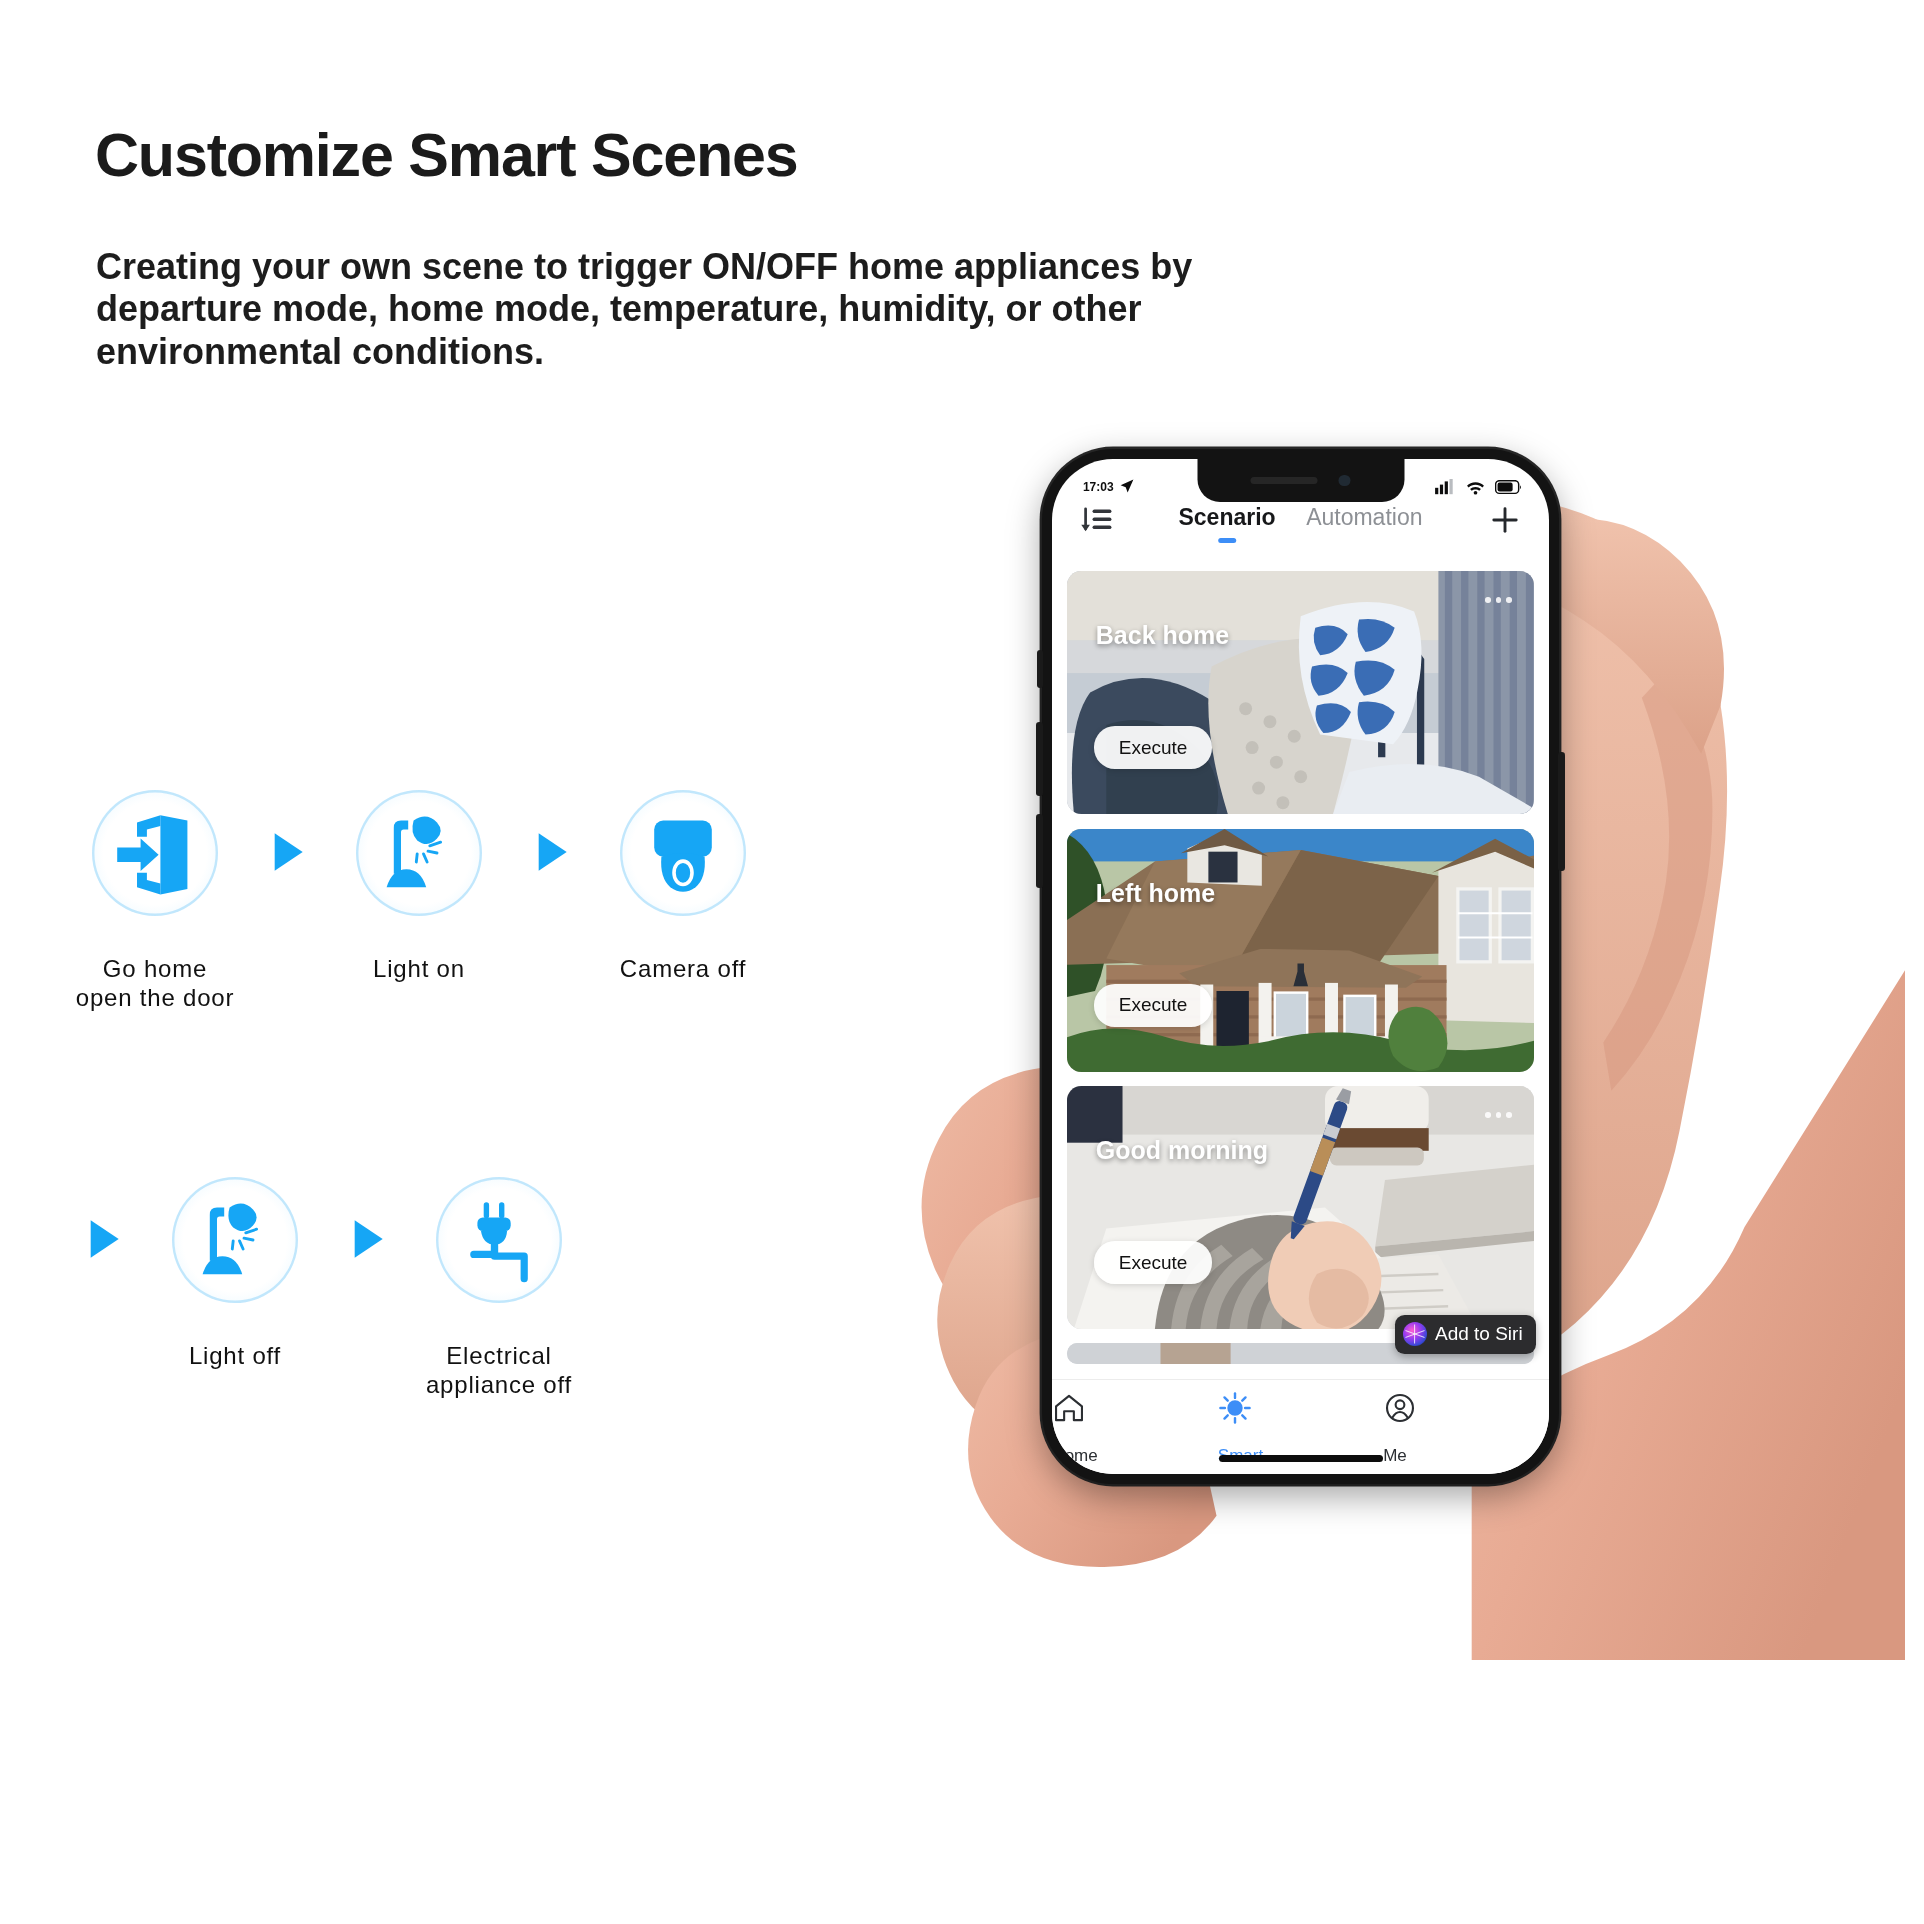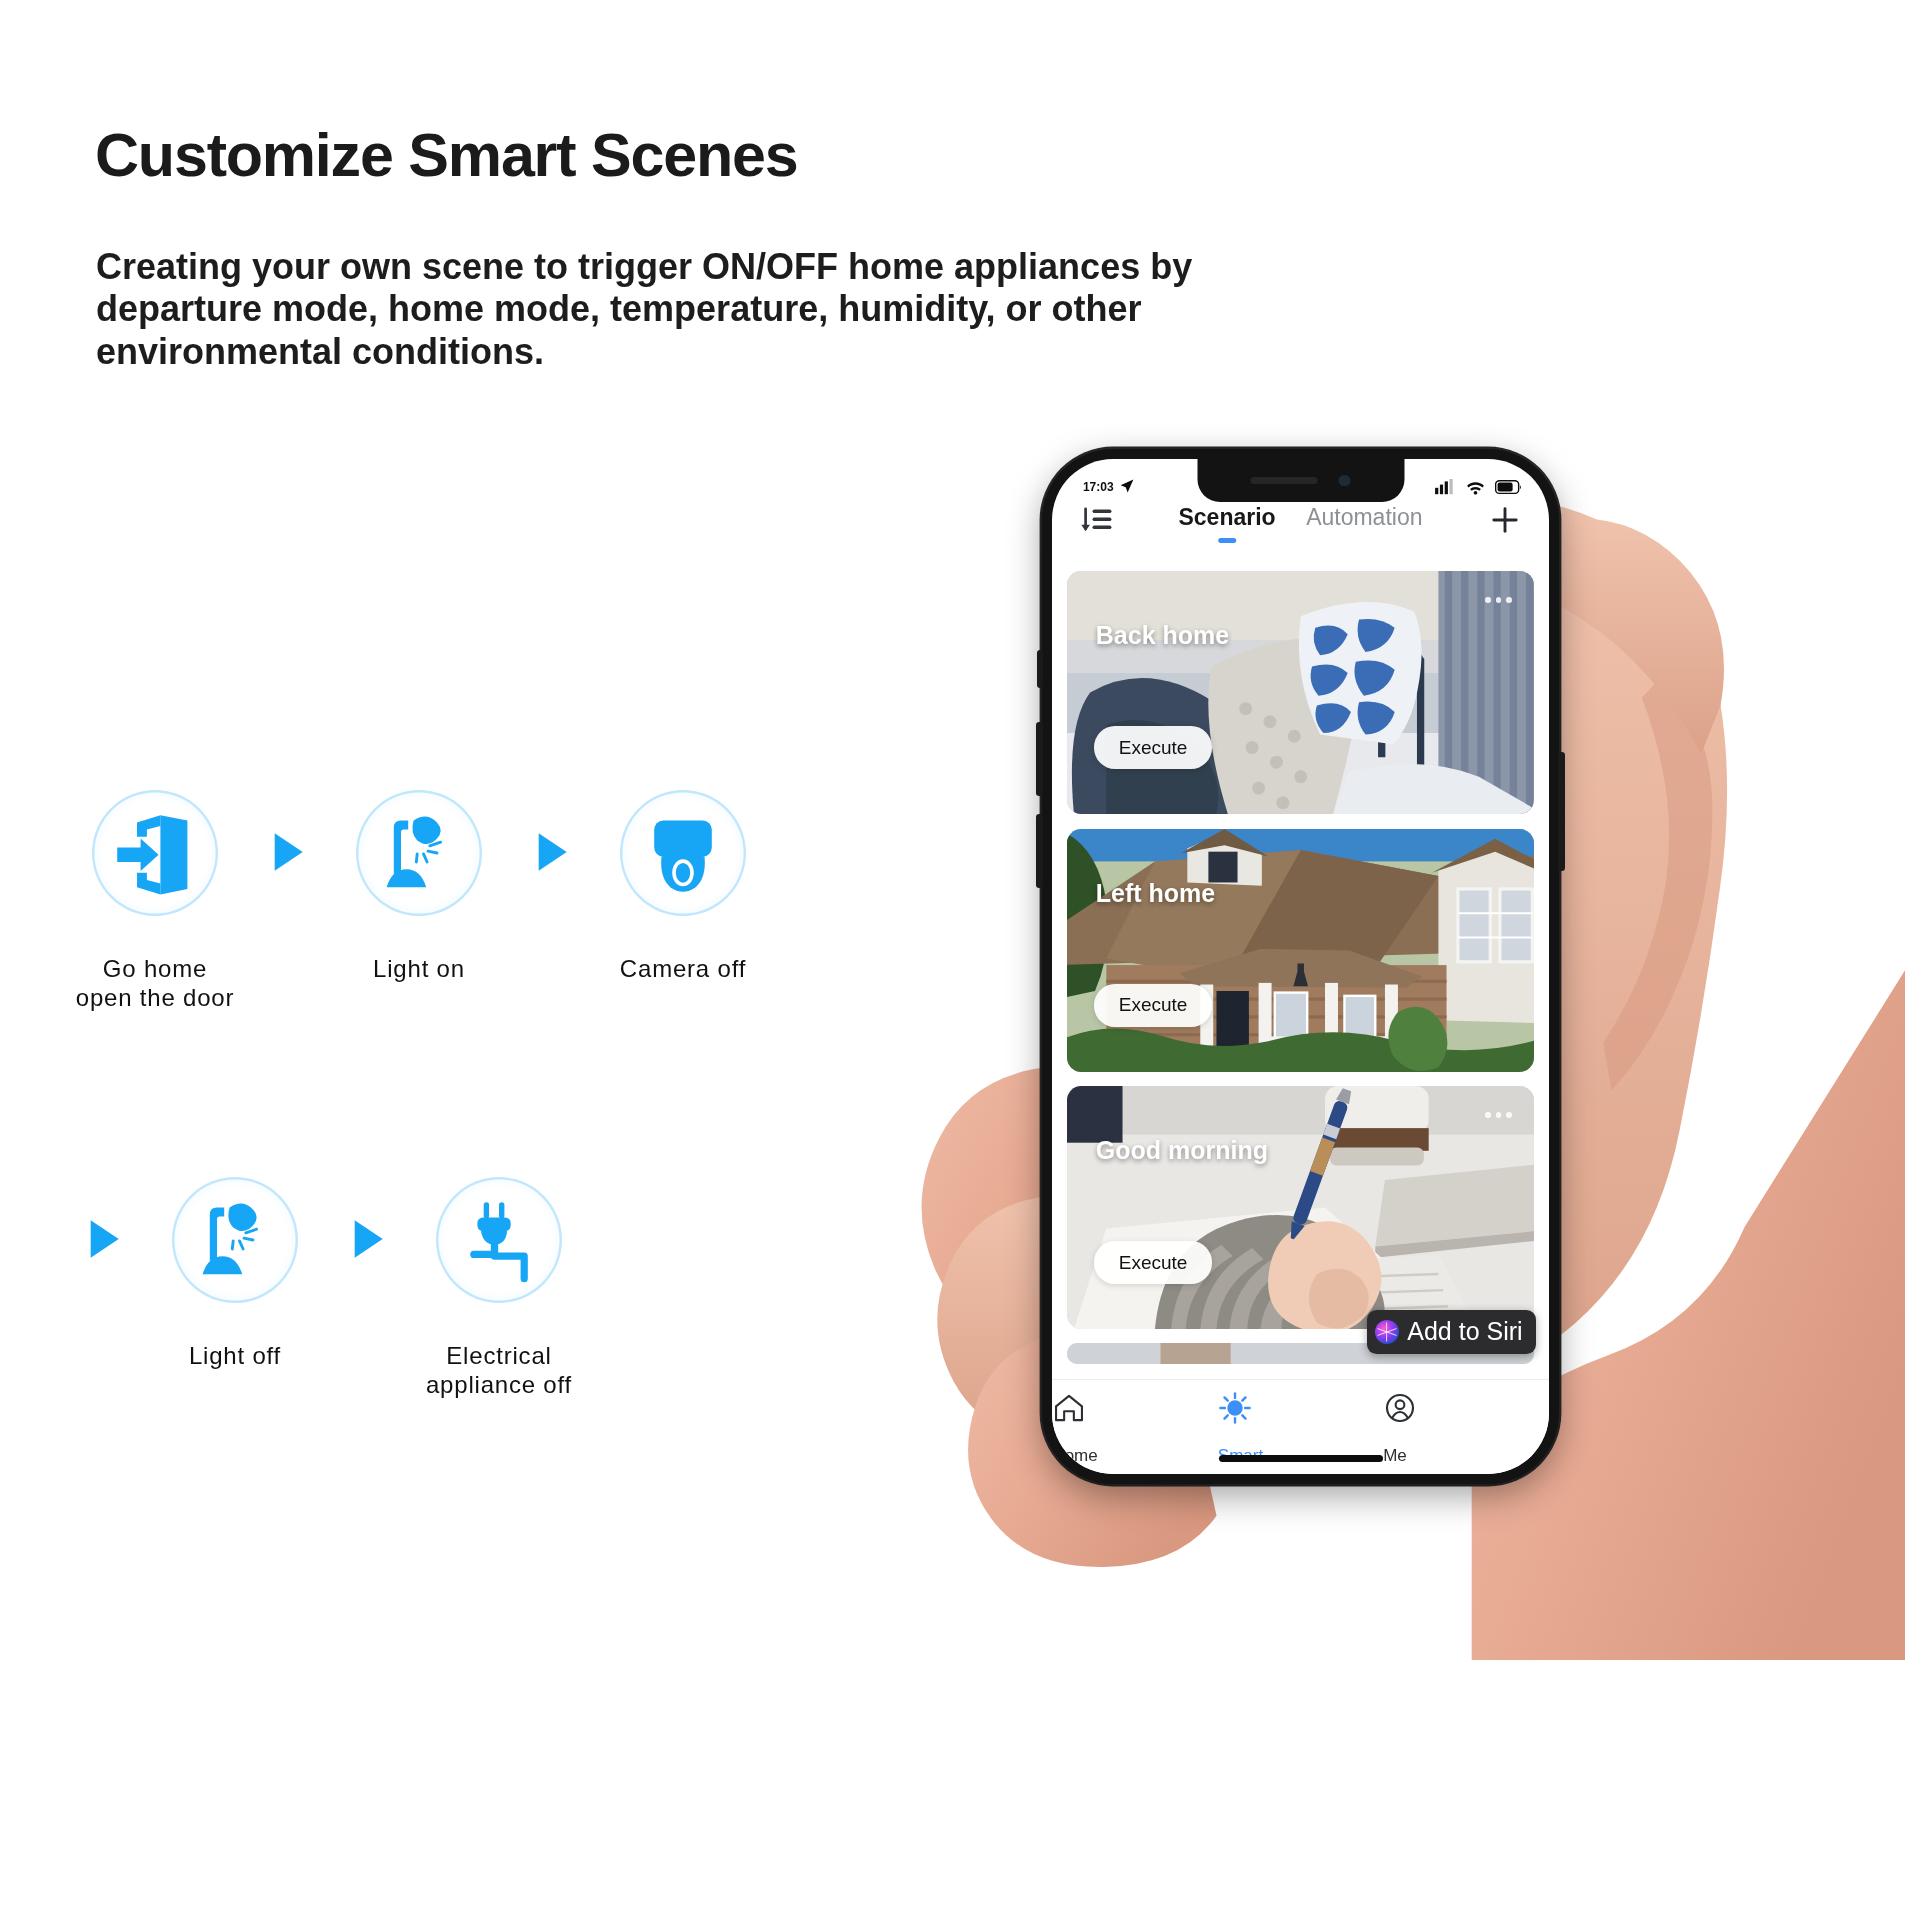--- a/index.html
+++ b/index.html
@@ -146,21 +146,21 @@
   .siri-badge .orb { width: 24px; height: 24px; border-radius: 50%; position: relative; overflow: hidden;
     background: radial-gradient(circle at 38% 35%, #ff5fd0 0%, #9b3bf0 38%, #3a49d8 70%, #0d1550 100%); }
   .siri-badge .orb::after {
     content: ""; position: absolute; left: 50%; top: 50%; transform: translate(-50%,-50%);
     width: 19px; height: 19px;
     background:
       linear-gradient(90deg, transparent 45%, rgba(255,255,255,.95) 48%, transparent 53%),
       linear-gradient(20deg, transparent 46%, rgba(255,255,255,.8) 50%, transparent 54%),
       linear-gradient(160deg, transparent 46%, rgba(255,255,255,.8) 50%, transparent 54%);
   }
-  .siri-badge span { color: #fff; font-size: 25px; }
+  .siri-badge span { color: #fff; font-size: 19px; }
 
   
   .tabbar {
     position: absolute; bottom: 0; left: 0; right: 0; height: 95px;
     background: #fff; border-top: 0.8px solid #ececec;
     display: flex; align-items: flex-start; padding-top: 11.2px; z-index: 7;
   }
   .tabitem { flex: 1; display: flex; flex-direction: column; align-items: flex-start; gap: 21px; }
   .tabitem svg { width: 34px; height: 34px; display: block; }
   .tabitem .lbl { font-size: 17px; color: #2c2f33; }

